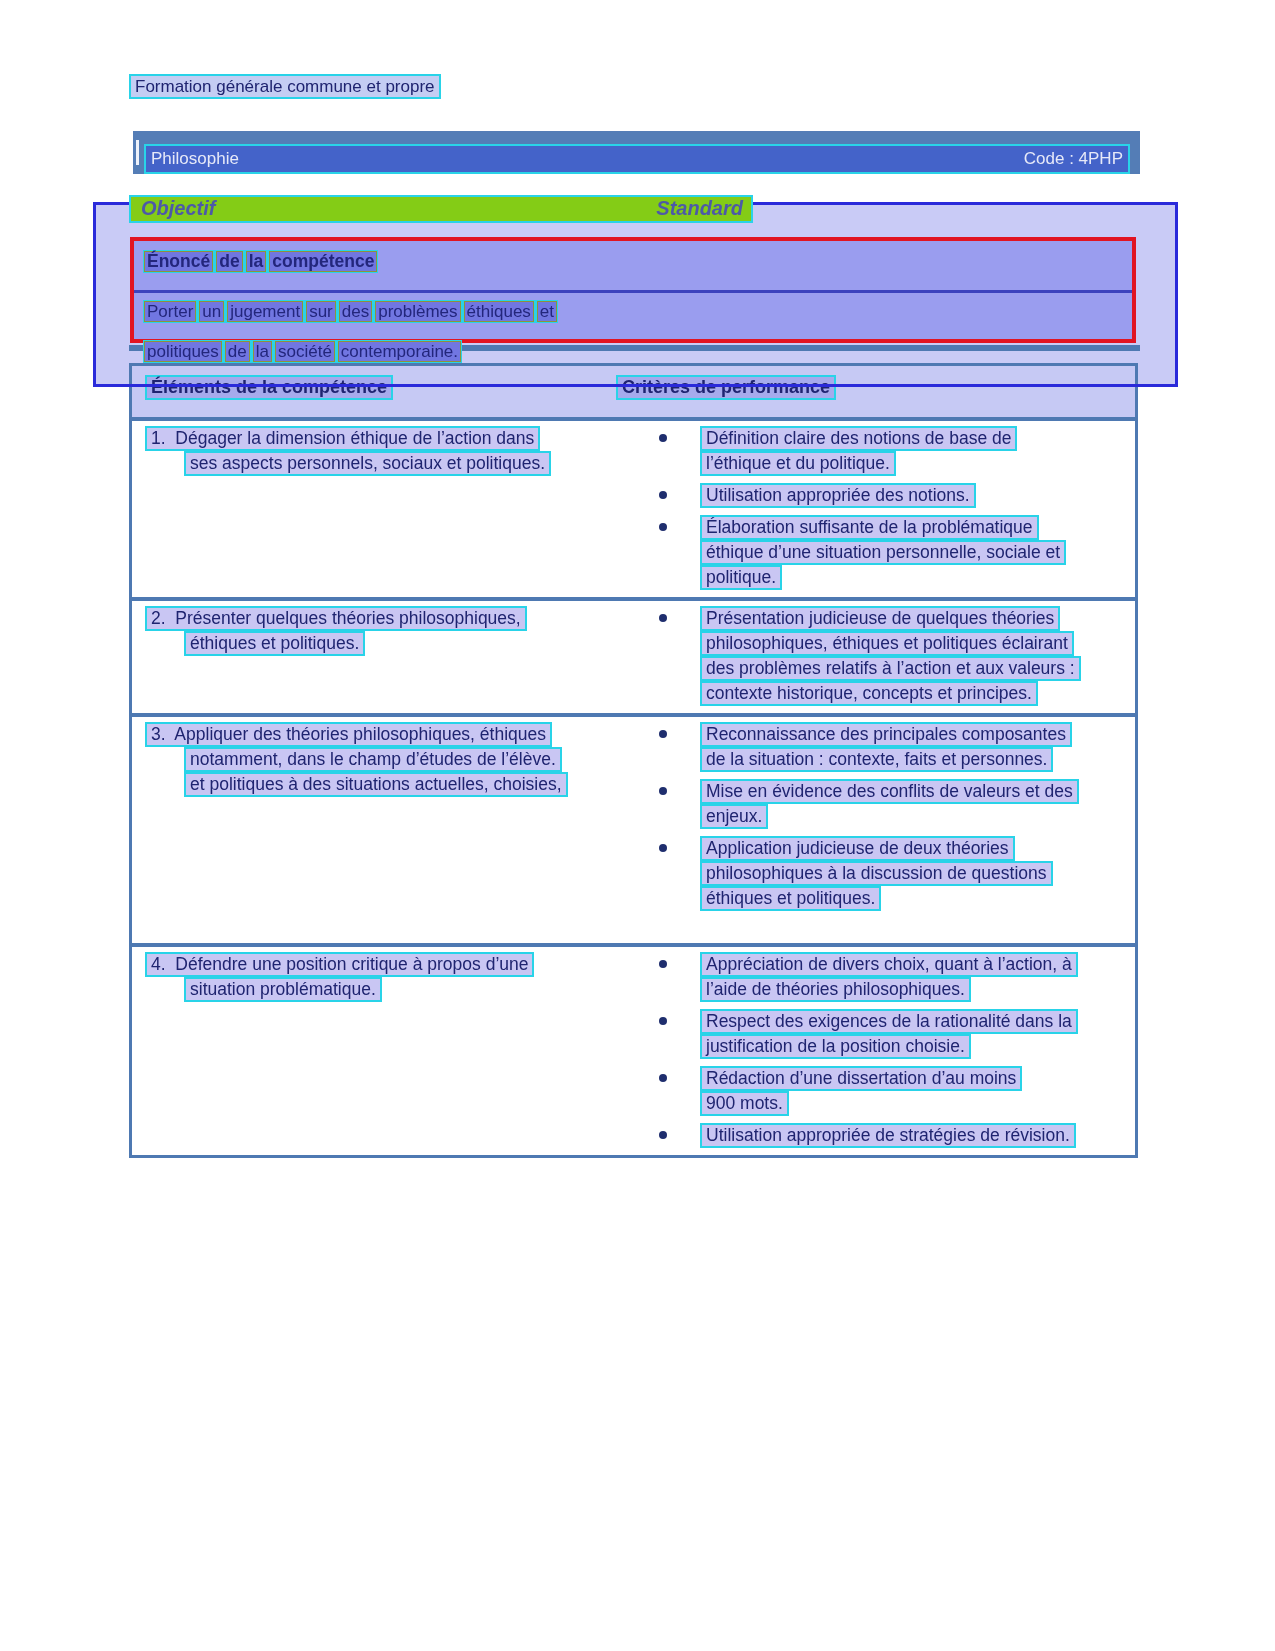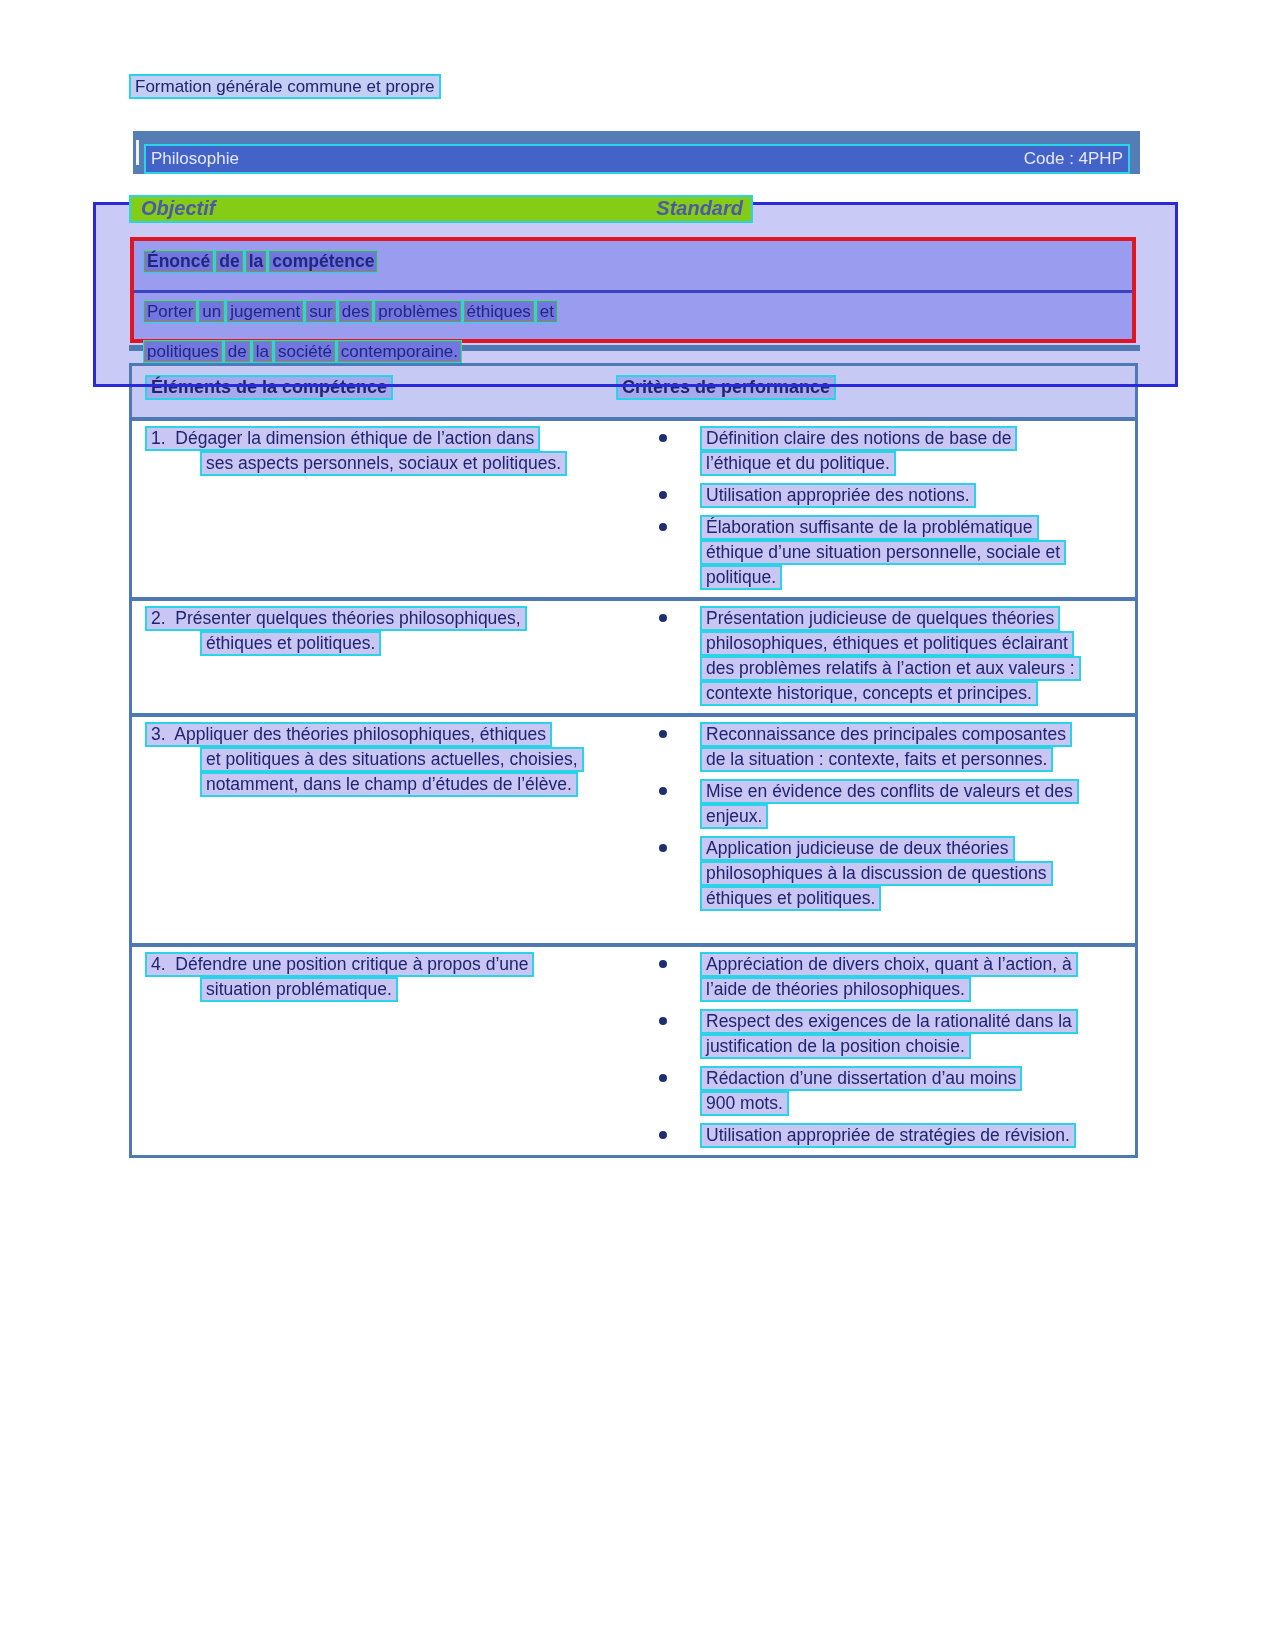--- a/index.html
+++ b/index.html
@@ -49,21 +49,21 @@
   .hdr{font-weight:bold;font-size:18px;background:#a6aaec;}
   .hdr1{margin-left:13px;}
   .hdr2{position:absolute;left:484px;top:9px;}
   .trow{display:flex;border-top:4px solid #4e79b2;padding:5px 0 0 13px;background:#ffffff;}
   #rows .trow:nth-child(1){min-height:145px;}
   #rows .trow:nth-child(2){min-height:94px;}
   #rows .trow:nth-child(3){min-height:221px;}
   #rows .trow:nth-child(4){min-height:174px;}
   .lcell{width:468px;flex:none;}
   .lline{line-height:23px;}
-  .lline.cont{margin-left:27px;padding-left:28px;}
+  .lline.cont{margin-left:11px;padding-left:28px;}
   .lline .hl{font-size:17.5px;}
   .rcell{flex:1;}
   .item{position:relative;padding-left:87px;margin-bottom:7px;}
   .dot{position:absolute;left:46px;top:8px;width:8px;height:8px;border-radius:50%;background:#1f2e6e;}
   .iline{line-height:22.5px;}
   .iline .hl{font-size:17.5px;}
 
   
   .activites{position:absolute;left:129px;top:1090px;width:1003px;height:136px;
              border:3px solid #4e79b2;background:#ffffff;z-index:2;}
@@ -165,22 +165,22 @@
               <div class="iline"><span class="hl">Présentation judicieuse de quelques théories</span></div>
               <div class="iline"><span class="hl">philosophiques, éthiques et politiques éclairant</span></div>
               <div class="iline"><span class="hl">des problèmes relatifs à l’action et aux valeurs :</span></div>
               <div class="iline"><span class="hl">contexte historique, concepts et principes.</span></div>
             </div>
           </div>
         </div>
         <div class="trow">
           <div class="lcell">
             <div class="lline"><span class="hl">3.  Appliquer des théories philosophiques, éthiques</span></div>
+            <div class="lline cont"><span class="hl">notamment, dans le champ d’études de l’élève.</span></div>
             <div class="lline cont"><span class="hl">et politiques à des situations actuelles, choisies,</span></div>
-            <div class="lline cont"><span class="hl">notamment, dans le champ d’études de l’élève.</span></div>
           </div>
           <div class="rcell">
             <div class="item">
               <span class="dot"></span>
               <div class="iline"><span class="hl">Reconnaissance des principales composantes</span></div>
               <div class="iline"><span class="hl">de la situation : contexte, faits et personnes.</span></div>
             </div>
             <div class="item">
               <span class="dot"></span>
               <div class="iline"><span class="hl">Mise en évidence des conflits de valeurs et des</span></div>

